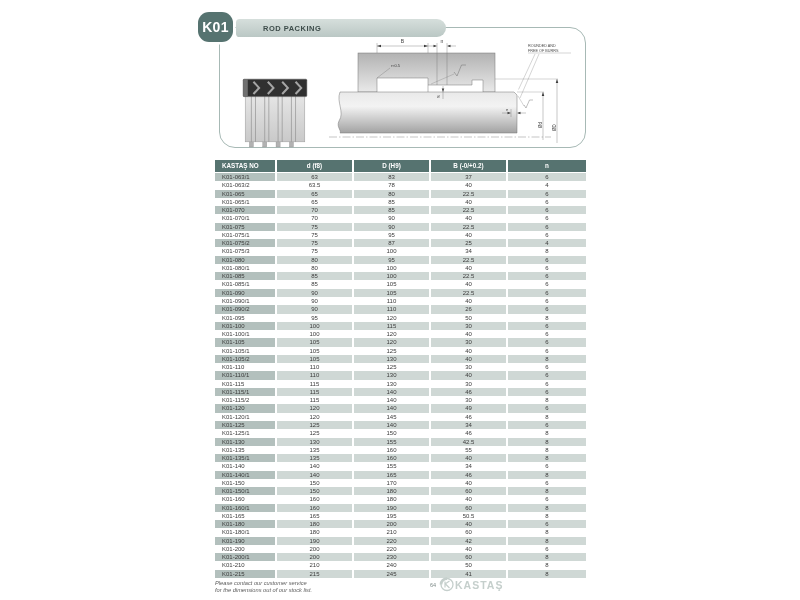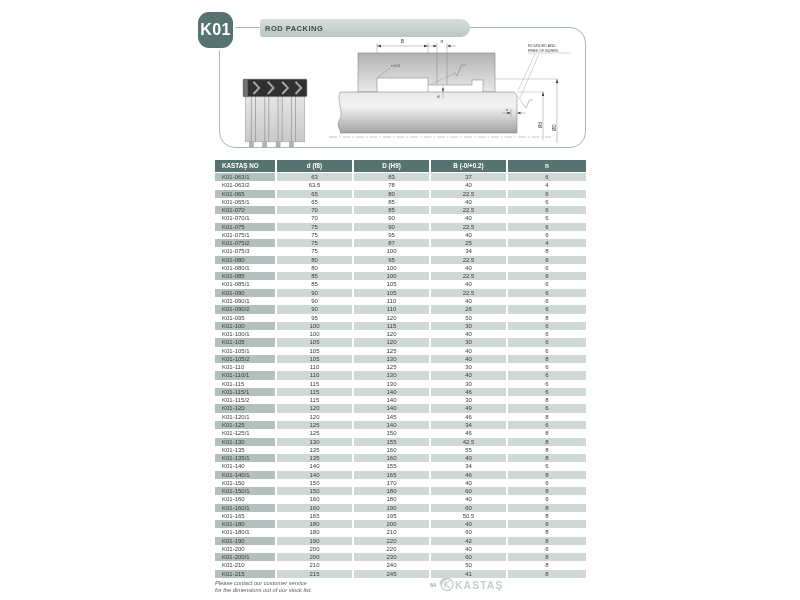--- a/index.html
+++ b/index.html
@@ -6,31 +6,31 @@
   html,body { margin:0; padding:0; }
   body {
     width:800px; height:600px; position:relative; overflow:hidden;
     background:#ffffff; font-family:"Liberation Sans", sans-serif;
   }
   .frame {
     position:absolute; left:219px; top:27px; width:367px; height:121px;
     border:1.5px solid #a7b9b5; border-radius:16px; background:#fff;
   }
   .badge {
-    position:absolute; left:198px; top:12px; width:35px; height:36px;
+    position:absolute; left:198px; top:12px; width:35px; height:30px;
     background:#567370; border-radius:11px; color:#fff; font-weight:bold;
-    font-size:16px; display:flex; align-items:center; justify-content:center;
+    font-size:14px; display:flex; align-items:center; justify-content:center;
     letter-spacing:.3px; box-shadow:0 0 0 2.5px #fff; z-index:5;
   }
   .pill {
     position:absolute; left:236px; top:19px; width:210px; height:18px;
     background:linear-gradient(#d6dfdc,#bac7c4);
     border-radius:4px 10px 10px 4px; display:flex; align-items:center;
-    padding-left:5px; font-size:7.5px; font-weight:bold; color:#3d4c4a;
-    letter-spacing:.5px; z-index:4;margin-left:24px;
+    padding-left:27px; font-size:7.5px; font-weight:bold; color:#3d4c4a;
+    letter-spacing:.5px; z-index:4;
   }
   .photo-svg { position:absolute; left:237px; top:73px; width:76px; height:76px; }
   .drawing-svg { position:absolute; left:325px; top:36px; width:268px; height:114px; }
   .dim-text { font-family:"Liberation Sans", sans-serif; fill:#3c3c3c; }
   .note-text { font-family:"Liberation Sans", sans-serif; fill:#4a4a4a; }
 
   .table { position:absolute; left:215px; top:160px; width:371px; color:#3b3b3b; }
   .thead, .trow {
     display:grid; grid-template-columns:60px 75px 75px 75px 1fr; column-gap:2px;
   }

